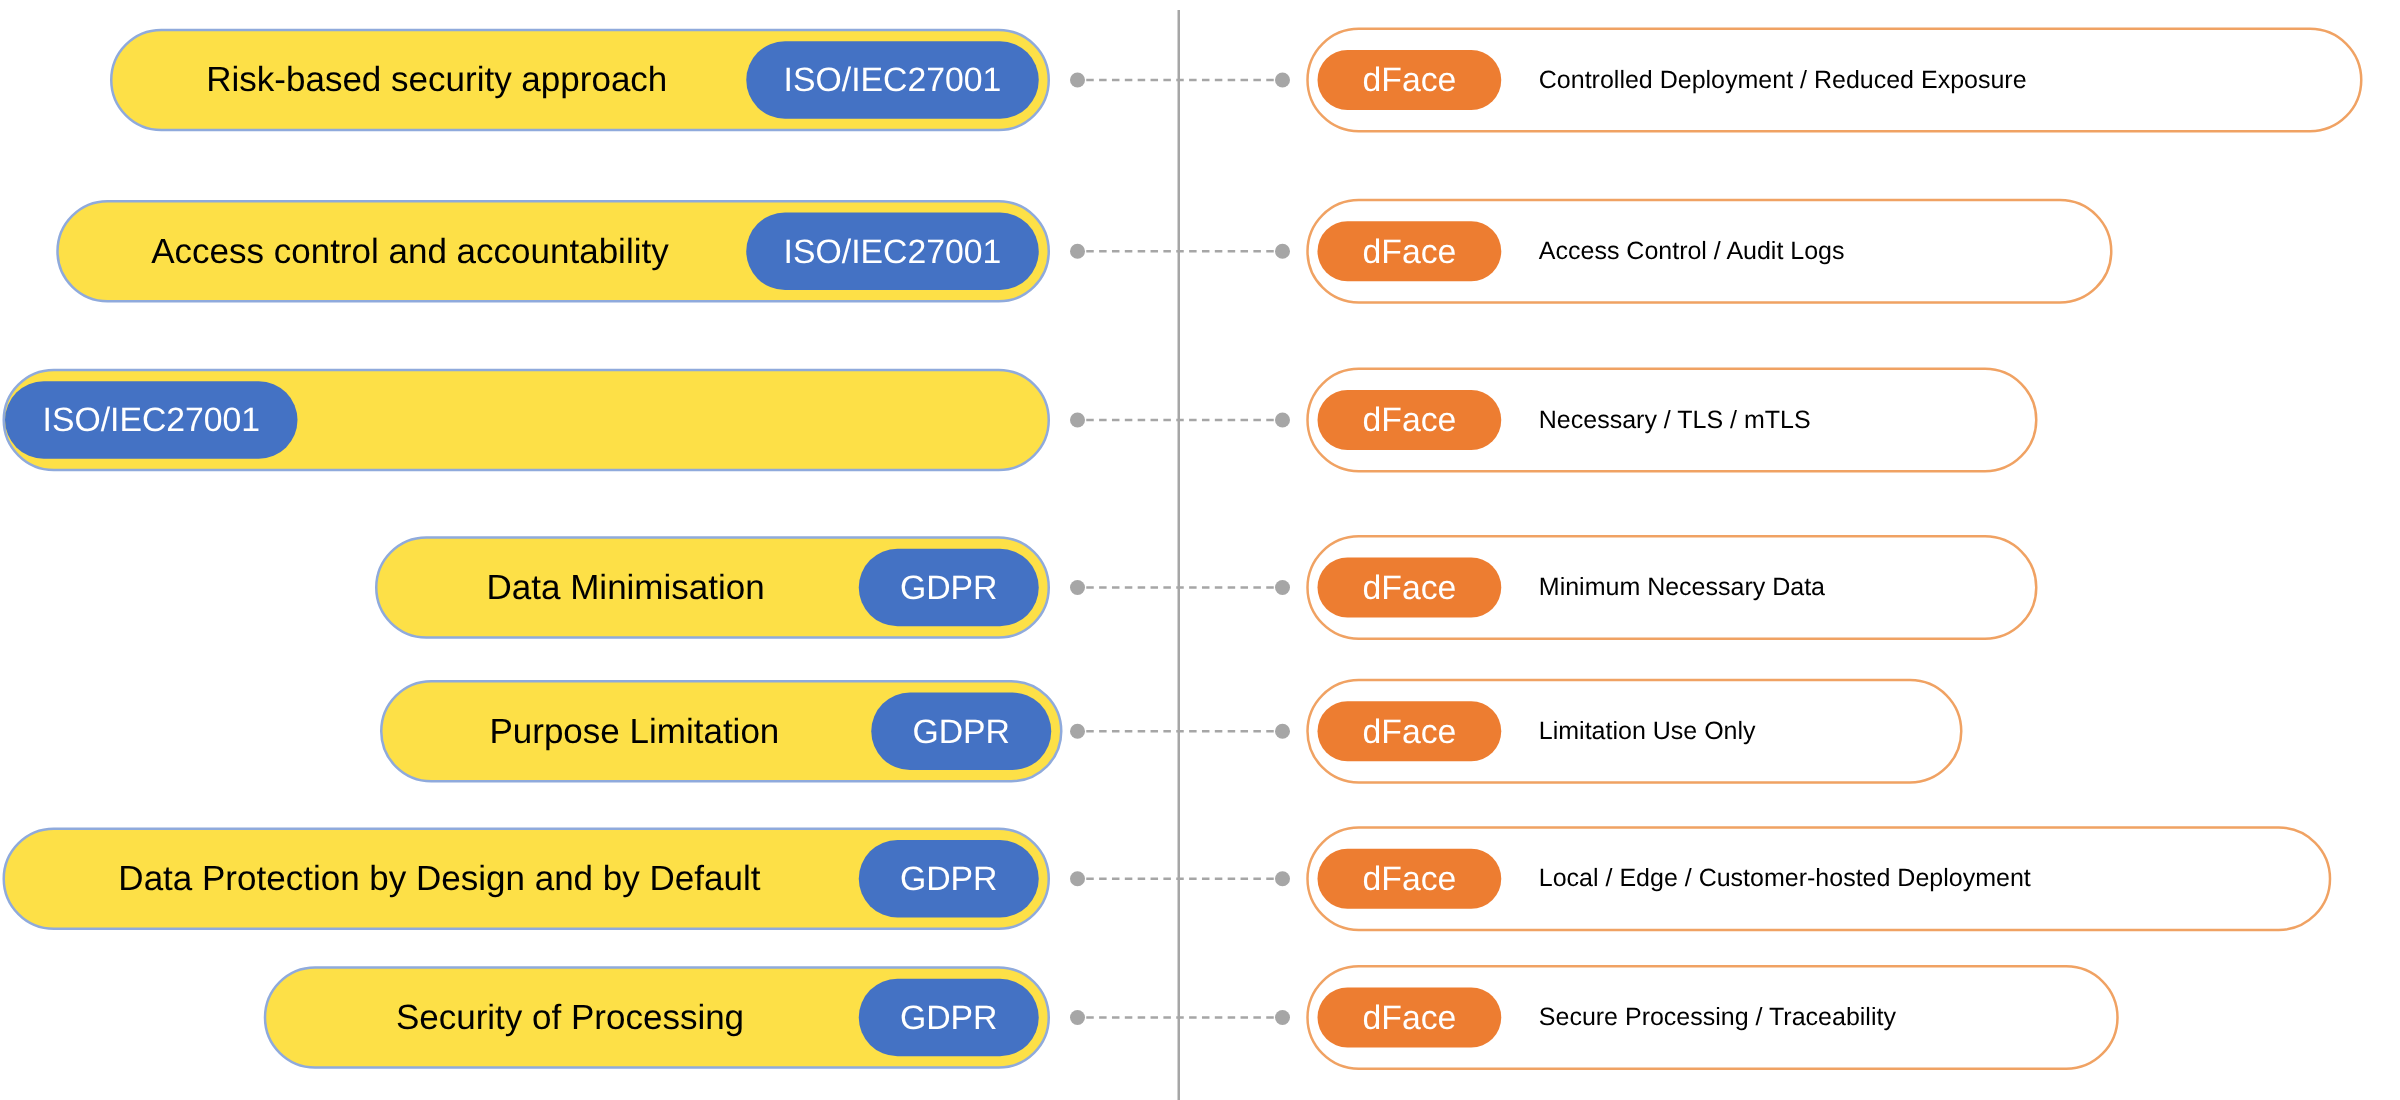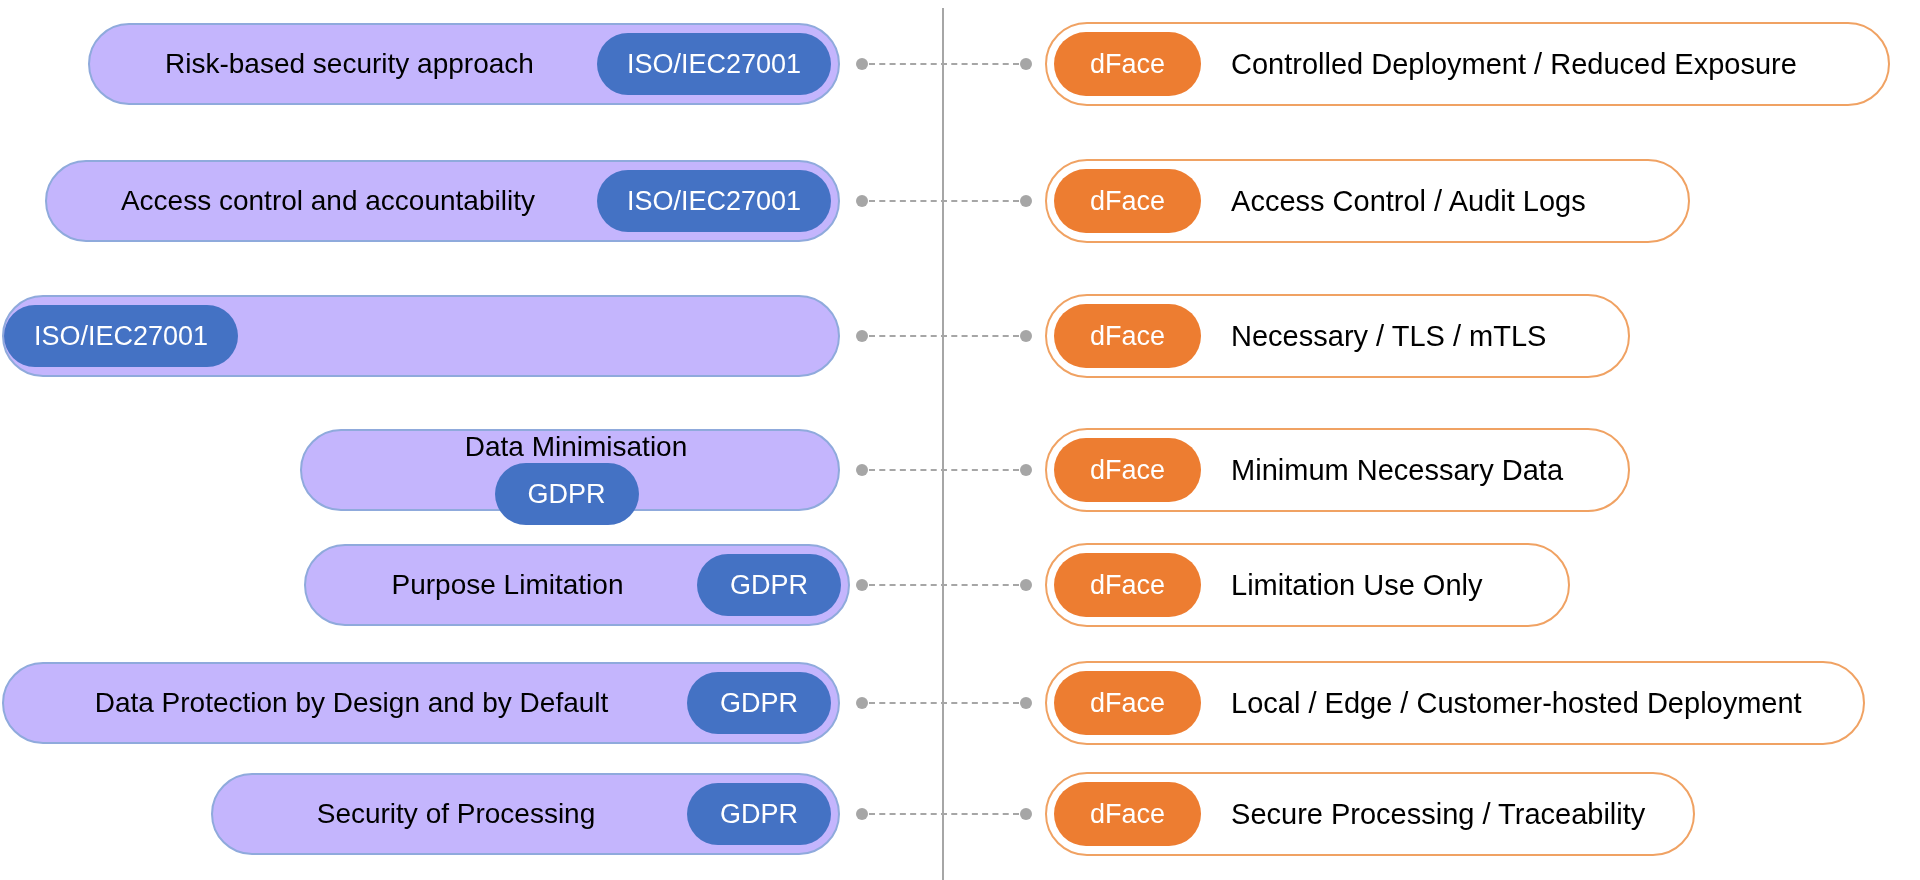--- a/index.html
+++ b/index.html
@@ -14,21 +14,21 @@
     position:absolute;
     width:2px;
     background:var(--connector,#A6A6A6);
   }
   .row{position:absolute;left:0;top:0;width:100%;height:0;}
   .left-pill{
     position:absolute;
     height:82px;
     border:2px solid var(--std-border,#8FAADC);
     border-radius:43px;
-    background:#c4b5fd;
+    background:#fde047;
     display:flex;
     align-items:center;
     box-sizing:border-box;
   }
   .req-text{
     flex:1;
     text-align:center;
     font-size:28px;
     color:var(--text,#000000);
     padding:0 14px 0 26px;
@@ -55,33 +55,33 @@
     border:2px solid var(--prod-border,#F0A263);
     border-radius:44px;
     background:#ffffff;
     display:flex;
     align-items:center;
     box-sizing:border-box;
   }
   .product-badge{
     flex:0 0 auto;
     margin-left:7px;
-    height:64px;
+    height:48px;
     padding:0 36px;
     border-radius:33px;
     background:var(--prod-badge,#ED7D31);
     color:var(--badge-text,#ffffff);
     font-size:27px;
     display:inline-flex;
     align-items:center;
     justify-content:center;
     white-space:nowrap;
   }
   .cap-text{
-    font-size:29px;
+    font-size:20px;
     color:var(--text,#000000);
     margin-left:30px;
     white-space:nowrap;
   }
   .connector{position:absolute;height:12px;}
   .connector .dash{
     position:absolute;
     left:13px;right:13px;top:5px;
     border-top:2px dashed var(--connector,#A6A6A6);
   }
@@ -142,21 +142,21 @@
         <span class="dash"></span>
         <span class="dot right"></span>
       </div>
       <div class="right-pill" style="left: 1045px; width: 585px; top: 294px;">
         <span class="product-badge">dFace</span>
         <span class="cap-text">Necessary / TLS / mTLS</span>
       </div>
     </div>
 
     <div class="row">
-      <div class="left-pill" style="left: 300px; width: 540px; top: 429px; flex-direction: column;">
+      <div class="left-pill" style="left: 300px; width: 540px; top: 429px;">
         <span class="req-text">Data Minimisation</span>
         <span class="std-badge">GDPR</span>
       </div>
       <div class="connector" style="left: 856px; width: 176px; top: 464px;">
         <span class="dot left"></span>
         <span class="dash"></span>
         <span class="dot right"></span>
       </div>
       <div class="right-pill" style="left: 1045px; width: 585px; top: 428px;">
         <span class="product-badge">dFace</span>

